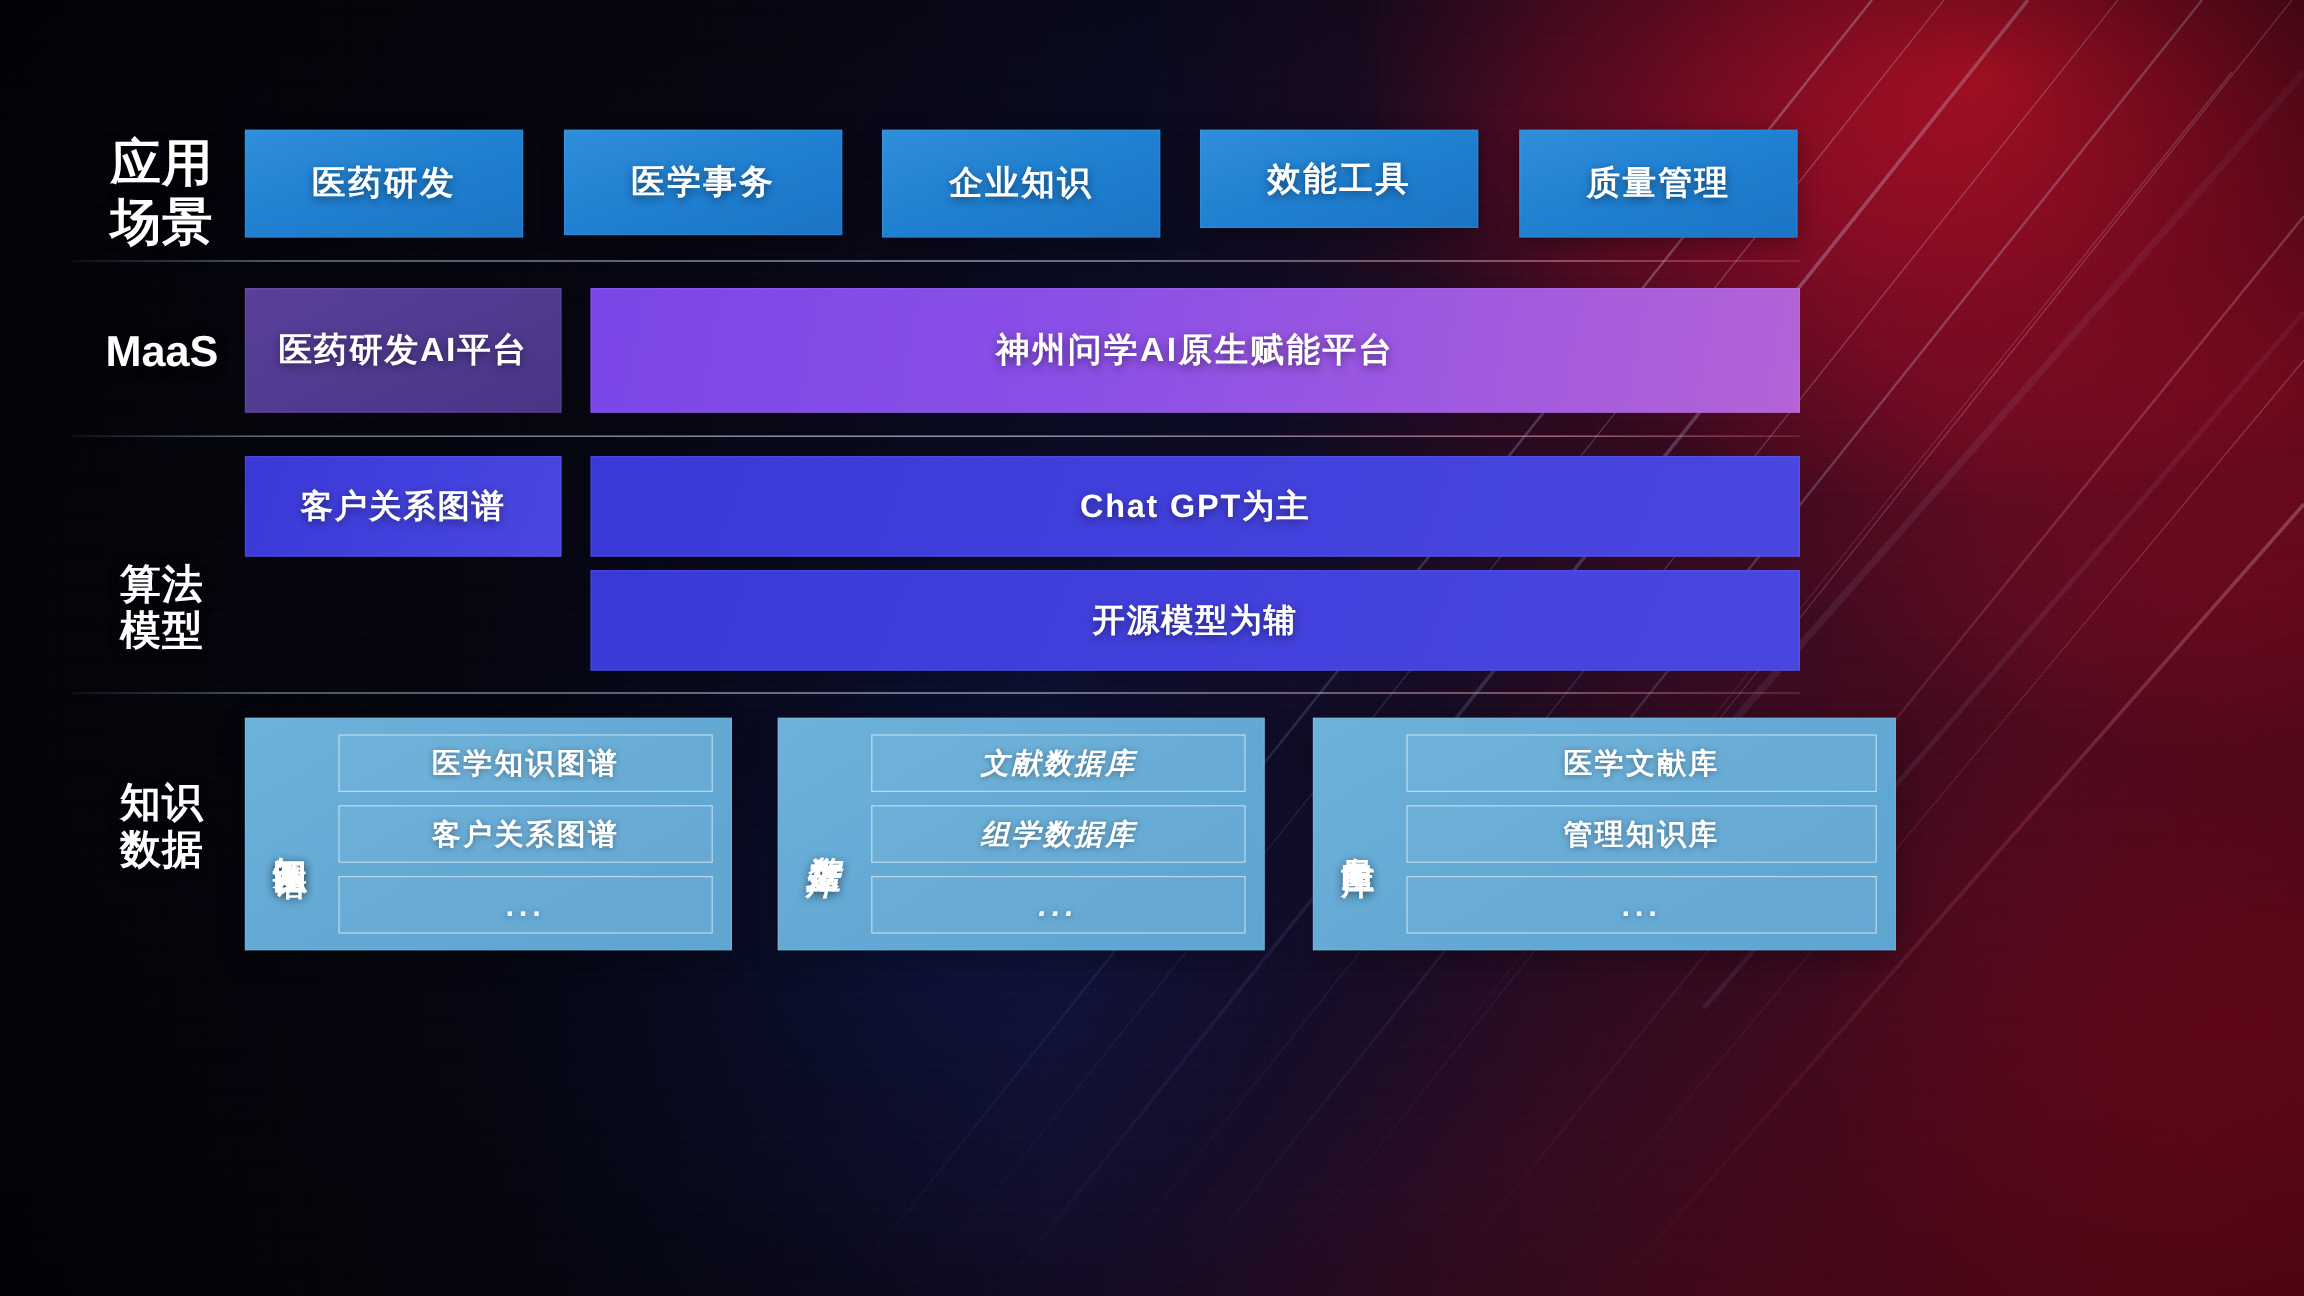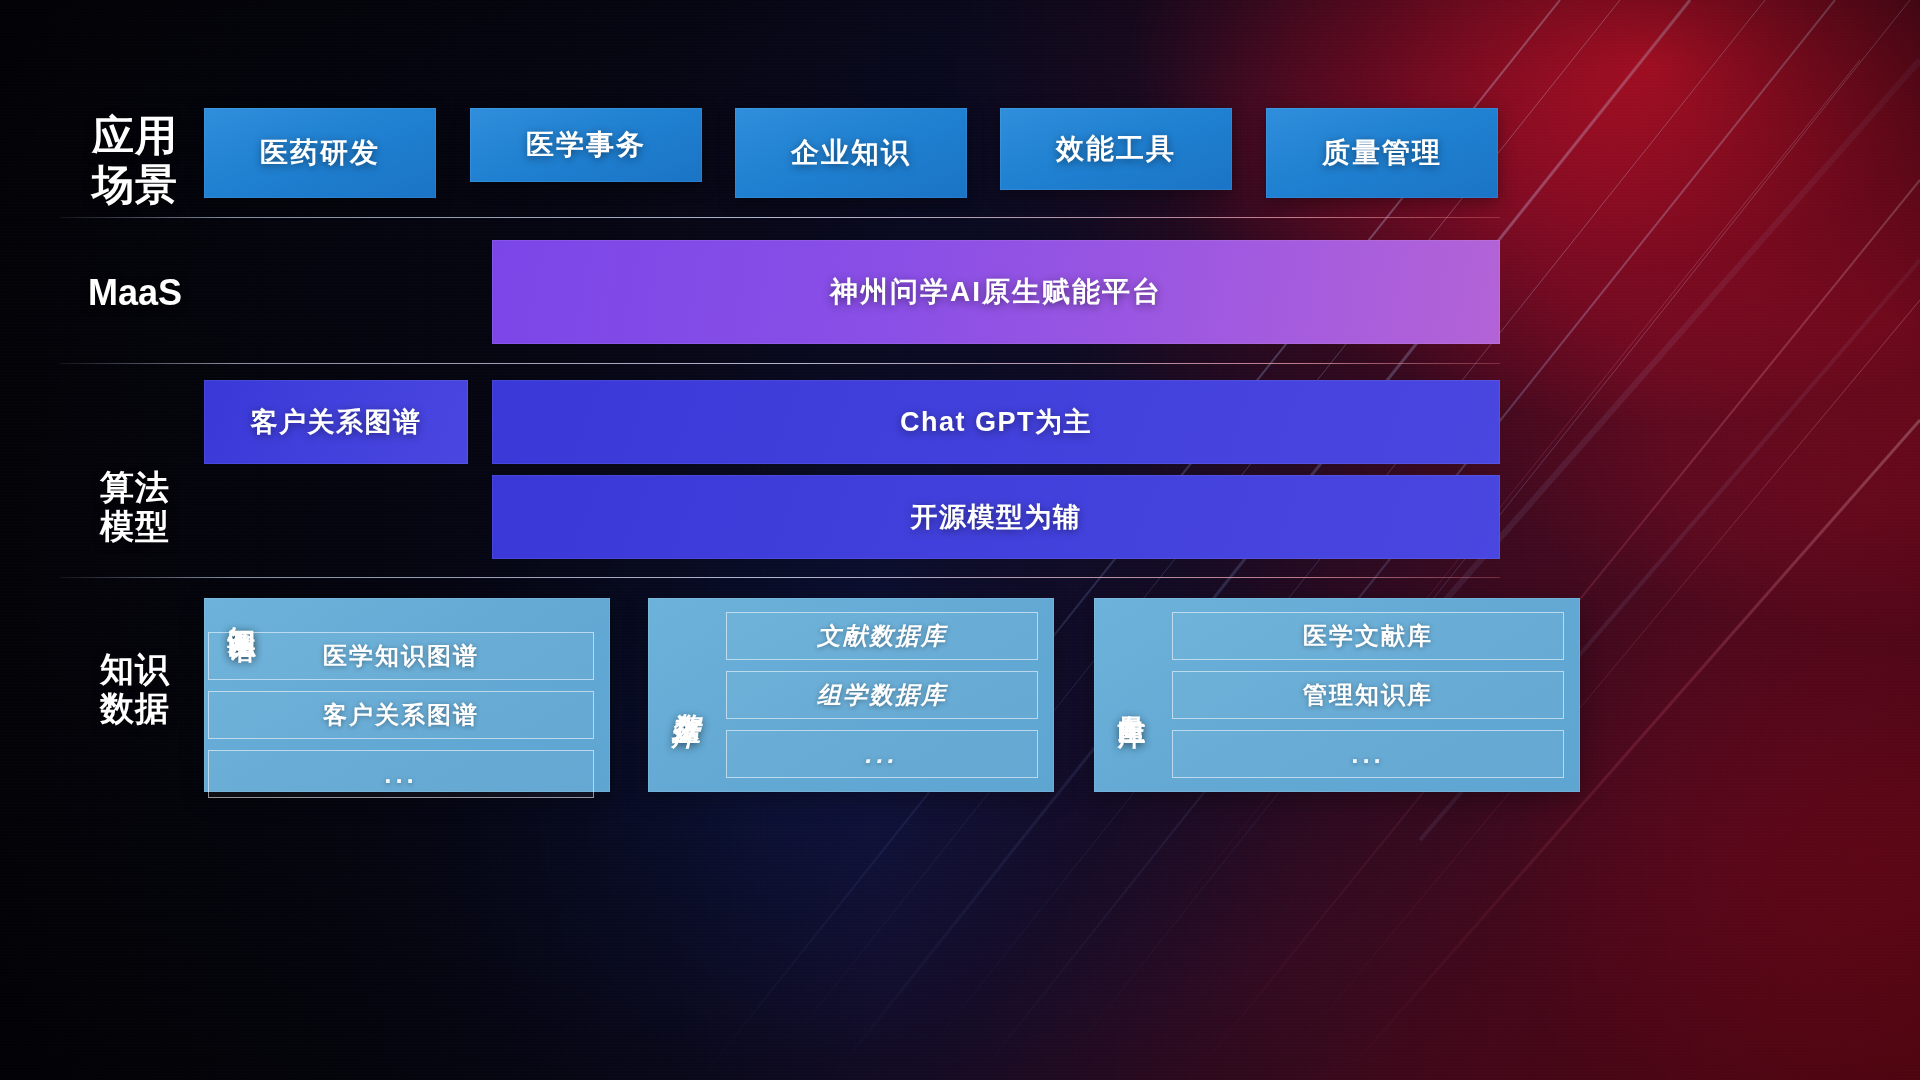--- a/index.html
+++ b/index.html
@@ -153,46 +153,47 @@
 
   <div class="bg-grain"></div>
   <div class="vignette"></div>
 
   <div id="content">
 
     <div class="row-label" style="left:70px; top:112px; width:130px; font-size:42px;">应用
 场景</div>
 
     <div class="box app-box" style="left:204px; top:108px; width:232px; height:90px;">医药研发</div>
-    <div class="box app-box" style="left:470px; top:108px; width:232px; height:74px;">医学事务</div>
+    <div class="box app-box" style="left:470px; top:108px; width:232px; height:88px;">医学事务</div>
     <div class="box app-box" style="left:735px; top:108px; width:232px; height:90px;">企业知识</div>
     <div class="box app-box" style="left:1000px; top:108px; width:232px; height:82px;text-align:right;">效能工具</div>
     <div class="box app-box" style="left:1266px; top:108px; width:232px; height:90px;">质量管理</div>
 
     <div class="divider" style="left:60px; top:217px; width:1440px;"></div>
 
     <div class="row-label" style="left:62px; top:272px; width:146px; font-size:36px; letter-spacing:0;">MaaS</div>
 
+    <div class="box maas-left" style="left:204px; top:240px; width:264px; height:104px;">医药研发AI平台</div>
     <div class="box maas-right" style="left:492px; top:240px; width:1008px; height:104px;">神州问学AI原生赋能平台</div>
 
     <div class="divider" style="left:60px; top:363px; width:1440px;"></div>
 
     <div class="row-label" style="left:70px; top:420px; width:130px; font-size:34px;margin-top:48px;">算法
 模型</div>
 
     <div class="box algo-box" style="left:204px; top:380px; width:264px; height:84px;">客户关系图谱</div>
     <div class="box algo-box" style="left:492px; top:380px; width:1008px; height:84px;">Chat GPT为主</div>
     <div class="box algo-box" style="left:492px; top:475px; width:1008px; height:84px;">开源模型为辅</div>
 
     <div class="divider" style="left:60px; top:577px; width:1440px;"></div>
 
     <div class="row-label" style="left:70px; top:650px; width:130px; font-size:34px;">知识
 数据</div>
 
-    <div class="kd-panel" style="left:204px; top:598px; width:406px; height:194px;flex-direction:column;">
+    <div class="kd-panel" style="left:204px; top:598px; width:406px; height:194px;">
       <div class="kd-title">知识图谱</div>
       <div class="kd-items">
         <div class="kd-item">医学知识图谱</div>
         <div class="kd-item">客户关系图谱</div>
         <div class="kd-item dots">...</div>
       </div>
     </div>
 
     <div class="kd-panel" style="left:648px; top:598px; width:406px; height:194px;font-style:italic;">
       <div class="kd-title">数据库</div>

